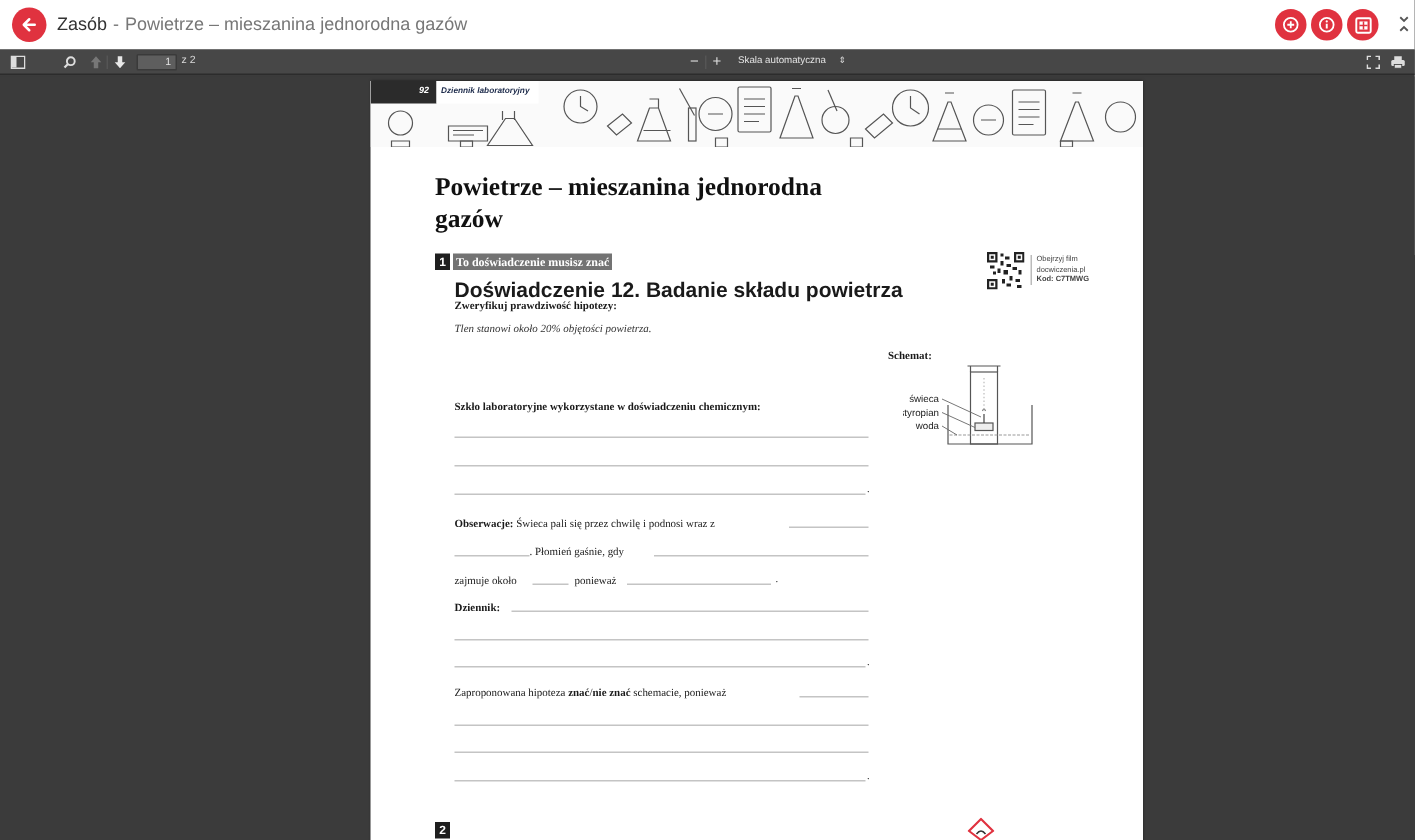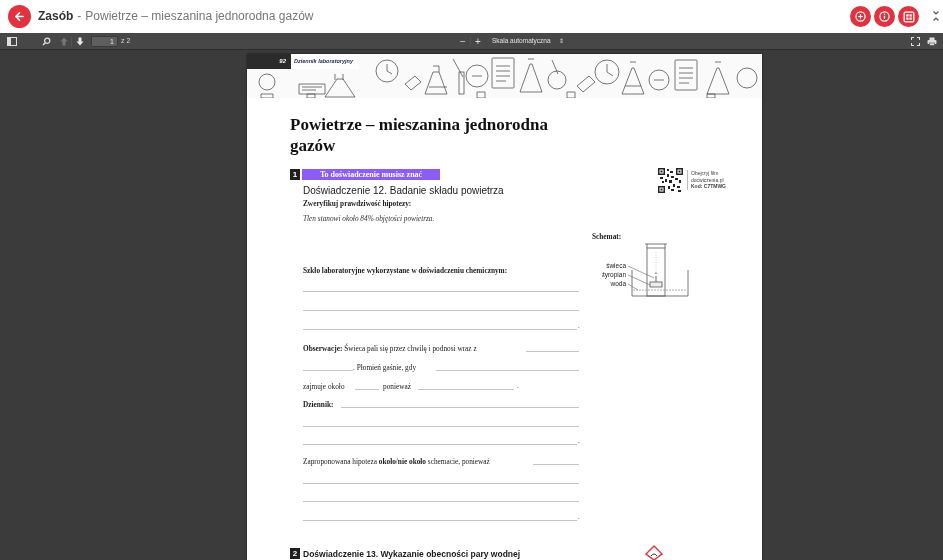--- a/index.html
+++ b/index.html
@@ -2,21 +2,21 @@
 <html><head>
 <meta charset="utf-8">
 <style>
   * { box-sizing: border-box; margin: 0; padding: 0; }
   html, body { width: 943px; height: 560px; overflow: hidden; background: #3b3b3b; font-family: "Liberation Sans", sans-serif; }
 
   
   .appbar { position: absolute; left: 0; top: 0; width: 943px; height: 33px; background: #ffffff; display: flex; align-items: center; }
   .back-btn { position: absolute; left: 8px; top: 5px; width: 23px; height: 23px; border-radius: 50%; background: #e0323f; display: flex; align-items: center; justify-content: center; cursor: pointer; }
   .app-title { position: absolute; left: 38px; top: 9px; font-size: 12px; color: #777; white-space: nowrap; }
-  .app-title .strong { font-weight: bold; color: #333; }
+  .app-title .strong { font-weight: normal; color: #333; }
   .app-title .sep { color: #777; margin: 0 4px; }
   .circle-btn { position: absolute; top: 6px; width: 21px; height: 21px; border-radius: 50%; background: #e0323f; display: flex; align-items: center; justify-content: center; cursor: pointer; }
   .collapse-btn { position: absolute; left: 931px; top: 9px; width: 10px; height: 14px; display: flex; align-items: center; justify-content: center; cursor: pointer; }
 
   
   .pdfbar { position: absolute; left: 0; top: 33px; width: 943px; height: 17px; background: #474747; border-bottom: 1px solid #2c2c2c; }
   .tb-icon { position: absolute; top: 3px; width: 12px; height: 11px; display: flex; align-items: center; justify-content: center; cursor: pointer; }
   .page-input { position: absolute; left: 91px; top: 3px; width: 27px; height: 11px; background: #5e5e5e; border: 1px solid #3a3a3a; border-radius: 1px; color: #e4e4e4; font-size: 7px; text-align: right; padding-right: 3px; line-height: 9px; }
   .page-of { position: absolute; left: 121px; top: 4px; font-size: 7px; color: #d9d9d9; }
   .zoom-select { position: absolute; left: 488px; top: 3px; width: 80px; height: 11px; background: #474747; color: #e4e4e4; font-size: 6.5px; line-height: 10px; padding-left: 4px; cursor: pointer; }
@@ -28,23 +28,23 @@
   .page { position: absolute; left: 247px; top: 3px; width: 515px; height: 520px; background: #fff; box-shadow: 0 0 2px rgba(0,0,0,.6); overflow: hidden; font-family: "Liberation Serif", serif; color: #1a1a1a; }
 
   .banner { position: absolute; left: 0; top: 0; width: 515px; height: 44px; background: #fafafa; overflow: hidden; }
   .banner-num { position: absolute; left: 0; top: 0; width: 44px; height: 15px; background: #2b2b2b; color: #fff; font-family: "Liberation Sans", sans-serif; font-style: italic; font-weight: bold; font-size: 6px; text-align: right; padding-right: 5px; line-height: 15px; }
   .banner-tag { position: absolute; left: 44px; top: 0; height: 15px; background: #fff; padding: 0 6px 0 3px; font-family: "Liberation Sans", sans-serif; font-style: italic; font-weight: bold; font-size: 5.5px; line-height: 15px; color: #1c2a4a; }
 
   .h1 { position: absolute; left: 43px; top: 60px; width: 300px; font-size: 17px; font-weight: bold; line-height: 21px; color: #111; }
 
   .section-head { position: absolute; left: 43px; top: 115px; height: 11px; display: flex; align-items: center; }
   .sec-num { width: 10px; height: 11px; background: #1f1f1f; color: #fff; font-family: "Liberation Sans", sans-serif; font-weight: bold; font-size: 8px; text-align: center; line-height: 11px; margin-right: 2px; }
-  .sec-title { background: #8b5cf6; color: #fff; font-weight: bold; font-size: 8px; height: 11px; line-height: 11px; padding: 0 18px; }
-
-  .exp-title { position: absolute; left: 56px; top: 131px; font-family: "Liberation Sans", sans-serif; font-weight: normal; font-size: 10px; color: #1a1a1a; }
+  .sec-title { background: #737373; color: #fff; font-weight: bold; font-size: 8px; height: 11px; line-height: 11px; padding: 0 2px; }
+
+  .exp-title { position: absolute; left: 56px; top: 131px; font-family: "Liberation Sans", sans-serif; font-weight: bold; font-size: 14px; color: #1a1a1a; }
   .qr { position: absolute; left: 411px; top: 114px; width: 25px; height: 25px; }
   .qr-text { position: absolute; left: 440px; top: 116px; font-family: "Liberation Sans", sans-serif; font-size: 5px; color: #444; line-height: 6.5px; border-left: 1px solid #bbb; padding-left: 3px; }
 
   .t { position: absolute; font-size: 7.3px; line-height: 9px; color: #1a1a1a; }
   .b { font-weight: bold; text-align: right; }
   .it { font-style: italic; color: #333; }
   .justify { text-align: justify; }
 
   .line { position: absolute; height: 1px; background: #c4c4c4; }
   .dot { position: absolute; font-size: 7px; color: #333; }
@@ -226,21 +226,21 @@
           <rect x="4" y="13" width="2" height="2"></rect>
       </g>
     </svg>
     <div class="qr-text">
       <div>Obejrzyj film</div>
       <div>docwiczenia.pl</div>
       <div style="font-weight:bold">Kod: C7TMWG</div>
     </div>
 
     <div class="t b" style="left:56px;top:145px">Zweryfikuj prawdziwość hipotezy:</div>
-    <div class="t it" style="left:56px;top:160px">Tlen stanowi około 84% objętości powietrza.</div>
+    <div class="t it" style="left:56px;top:160px">Tlen stanowi około 20% objętości powietrza.</div>
     <div class="t b" style="left:56px;top:212px">Szkło laboratoryjne wykorzystane w doświadczeniu chemicznym:</div>
 
     <div class="line" style="left:56px;top:237px;width:276px"></div>
     <div class="line" style="left:56px;top:256px;width:276px"></div>
     <div class="line" style="left:56px;top:275px;width:274px"></div>
     <div class="dot" style="left:331px;top:268px">.</div>
 
     <div class="schemat-label">Schemat:</div>
     <svg class="schema" viewBox="0 0 100 62">
       <g stroke="#555" stroke-width=".8" fill="none">
@@ -276,31 +276,30 @@
     <div class="dot" style="left:270px;top:328px">.</div>
 
     <div class="t b" style="left:56px;top:346px">Dziennik:</div>
     <div class="line" style="left:94px;top:353px;width:238px"></div>
     <div class="line" style="left:56px;top:372px;width:276px"></div>
     <div class="line" style="left:56px;top:390px;width:274px"></div>
     <div class="dot" style="left:331px;top:383px">.</div>
 
     <div class="t" style="left:56px;top:403px;white-space:nowrap">
       <span>Zaproponowana hipoteza</span>
-      <span class="b">około</span><span>/</span><span class="b">nie około</span>
+      <span class="b">znać</span><span>/</span><span class="b">nie znać</span>
       <span>schemacie, ponieważ</span>
     </div>
     <div class="line" style="left:286px;top:410px;width:46px"></div>
     <div class="line" style="left:56px;top:429px;width:276px"></div>
     <div class="line" style="left:56px;top:447px;width:276px"></div>
     <div class="line" style="left:56px;top:466px;width:274px"></div>
     <div class="dot" style="left:331px;top:459px">.</div>
 
     <div class="sec2">
       <div class="sec-num">2</div>
-      <div class="sec2-title">Doświadczenie 13. Wykazanie obecności pary wodnej</div>
     </div>
     <svg class="warn" viewBox="0 0 18 16">
       <path d="M9 1L17 9 9 15 1 9z" fill="#fff" stroke="#e0323f" stroke-width="1.4"></path>
       <path d="M6 11q3-4 6 0" stroke="#333" stroke-width="1" fill="none"></path>
     </svg>
   </div>
 </div>
 
 </body></html>

